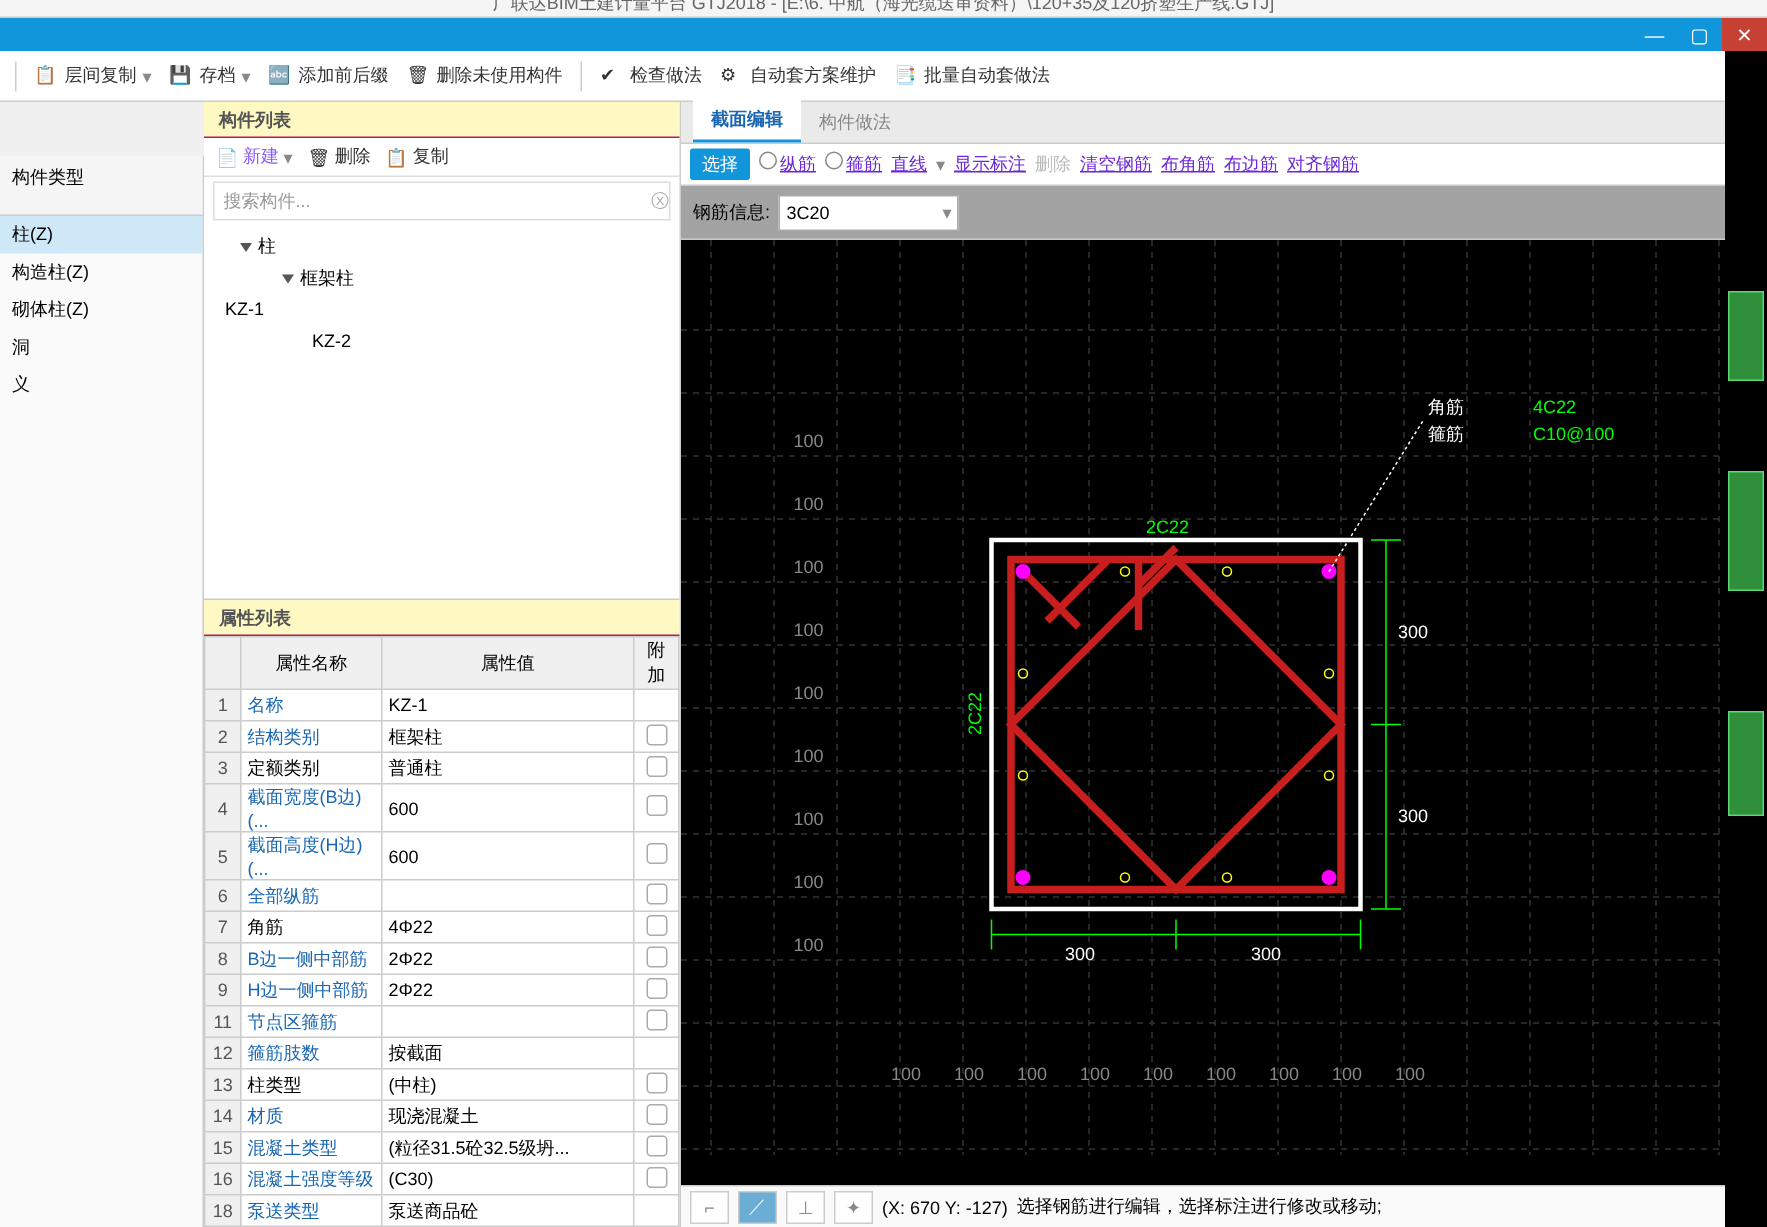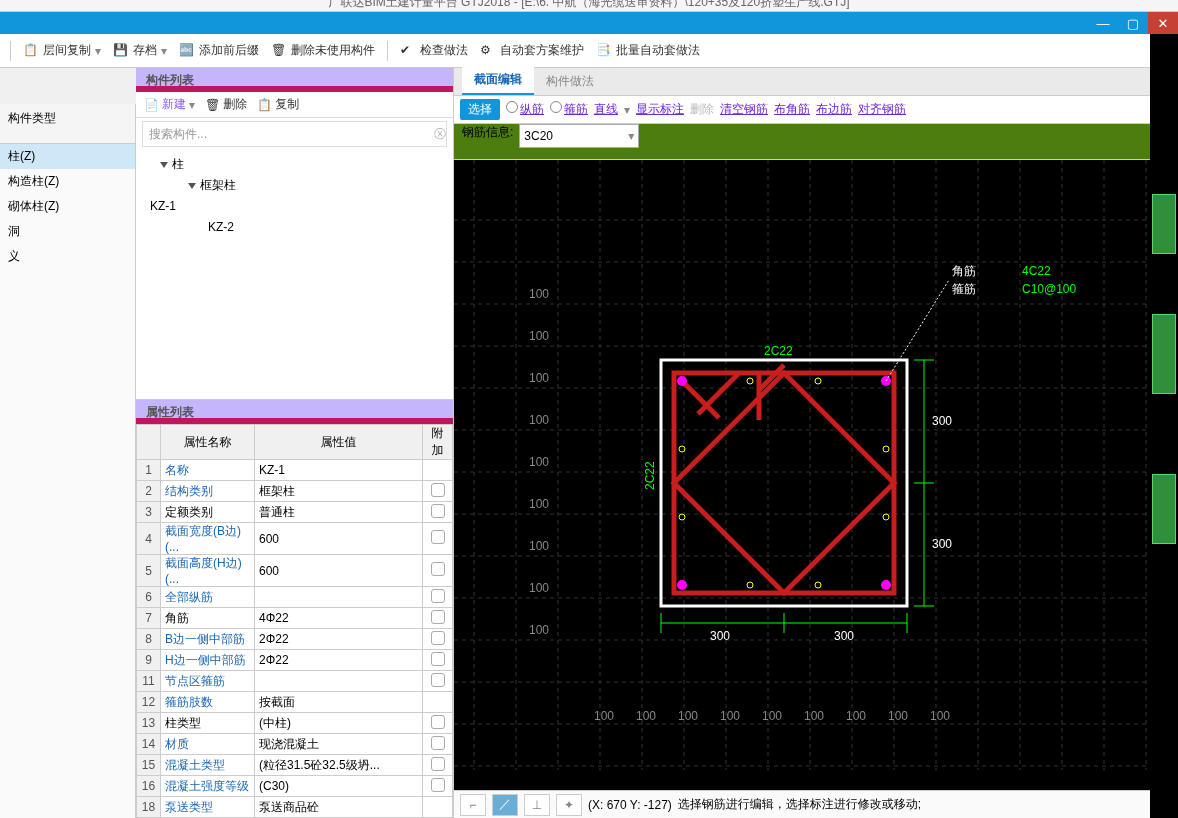--- a/index.html
+++ b/index.html
@@ -12,21 +12,21 @@
   .ribbon { position:absolute; top:34px; left:0; right:28px; height:34px; background:#fff; border-bottom:1px solid #ccc; display:flex; align-items:center; padding-left:6px; gap:4px; }
   .rb-sep { width:1px; height:20px; background:#ccc; margin:0 4px; }
   .rb-item { display:flex; align-items:center; gap:4px; padding:2px 4px; color:#333; }
   .rb-icon { width:16px; height:16px; display:inline-block; }
   .left-strip { position:absolute; top:80px; left:0; width:136px; height:750px; background:#fafafa; border-right:1px solid #ccc;margin-top:24px; }
   .left-header { height:40px; background:#f5f5f5; border-bottom:1px solid #ccc; padding:6px 8px; }
   .left-list { }
   .left-item { height:25px; line-height:25px; padding-left:8px; }
   .left-item.sel { background:#cfe8f7; }
   .mid-col { position:absolute; top:68px; left:136px; width:318px; height:750px; background:#fff; border-right:1px solid #ccc; display:flex; flex-direction:column; }
-  .panel-title { height:24px; line-height:24px; background:#c4b5fd; border-bottom:6px solid #be185d; padding-left:10px; font-weight:bold; color:#555;}
+  .panel-title { height:24px; line-height:24px; background:#fef9c3; border-bottom:1px solid #be185d; padding-left:10px; font-weight:bold; color:#555;}
   .gjlist-tools { height:26px; border-bottom:1px solid #ddd; display:flex; align-items:center; gap:10px; padding-left:8px;}
   .gjlist-tools span { color:#333; display:flex; align-items:center; gap:3px;}
   .gjlist-tools .lnk { color:#8b5cf6; }
   .search { height:26px; border:1px solid #ddd; margin:3px 6px; padding-left:6px; color:#999; display:flex; align-items:center; justify-content:space-between;}
   .tree { padding:4px 6px 4px 8px; }
   .tree-row { height:21px; line-height:21px; }
   .tree-row.indent1 { padding-left:16px;}
   .tree-row.indent2 { padding-left:44px;}
   .tree-row.indent3 { padding-left:64px;}
   .tri { display:inline-block; width:0; height:0; border-left:4px solid transparent; border-right:4px solid transparent; border-top:6px solid #555; margin-right:4px; vertical-align:middle;}
@@ -41,21 +41,21 @@
   .chk { width:14px; height:14px; border:1px solid #aaa; border-radius:3px; display:inline-block; background:#fff;}
   .right-col { position:absolute; top:68px; left:454px; width:696px; height:750px; background:#fff; display:flex; flex-direction:column;}
   .tabbar { height:28px; background:#eaeaea; border-bottom:1px solid #ccc; display:flex; align-items:flex-end; padding-left:8px;}
   .tab { padding:5px 12px; color:#888; }
   .tab.sel { color:#1a66b3; font-weight:bold; border-bottom:2px solid #1296db; background:#fff;}
   .tool-row { height:28px; border-bottom:1px solid #ccc; display:flex; align-items:center; gap:6px; padding-left:6px;}
   .tool-row .chip { padding:2px 8px; background:#1296db; color:#fff; border-radius:2px;}
   .tool-row .radio { width:12px; height:12px; border:1px solid #888; border-radius:50%; display:inline-block; margin-right:2px;}
   .tool-row .txt { color:#6d28d9;text-decoration:underline; }
   .tool-row .disabled { color:#bbb; }
-  .rebar-info { height:36px; display:flex; align-items:flex-start; gap:6px; padding-left:8px; background:#4d7c0f; border-bottom:1px solid #ccc;}
+  .rebar-info { height:36px; display:flex; align-items:center; gap:6px; padding-left:8px; background:#a3a3a3; border-bottom:1px solid #ccc;}
   .rebar-info .ibox { height:24px; border:1px solid #aaa; background:#fff; width:120px; display:flex; align-items:center; justify-content:space-between; padding:0 4px;}
   .canvas { flex:1; background:#000; position:relative; overflow:hidden; }
   .statusbar { height:28px; border-top:1px solid #ccc; display:flex; align-items:center; gap:6px; padding-left:6px; background:#fafafa;}
   .sb-btn { width:26px; height:22px; border:1px solid #ccc; background:#fff; display:flex; align-items:center; justify-content:center; color:#888;}
   .sb-btn.fill { background:#6aaed6; color:#fff;}
   .grid-svg { position:absolute; inset:0; }
   .far-right { position:absolute; top:34px; right:0; width:28px; height:784px; background:#000; overflow:hidden;}
   .far-right .blob { position:absolute; width:24px; background:#2f8f3a; border:1px solid #59d96e; left:2px;}
 </style>
 </head>

